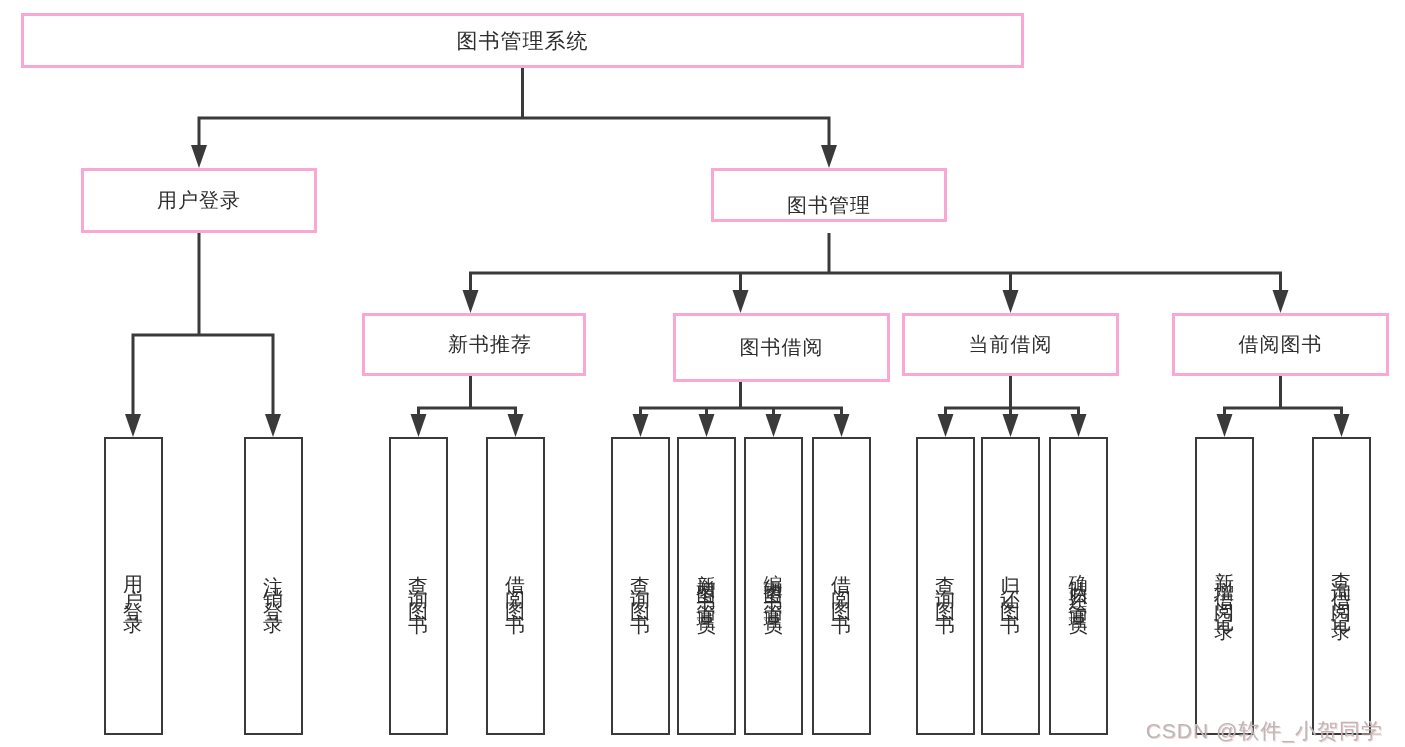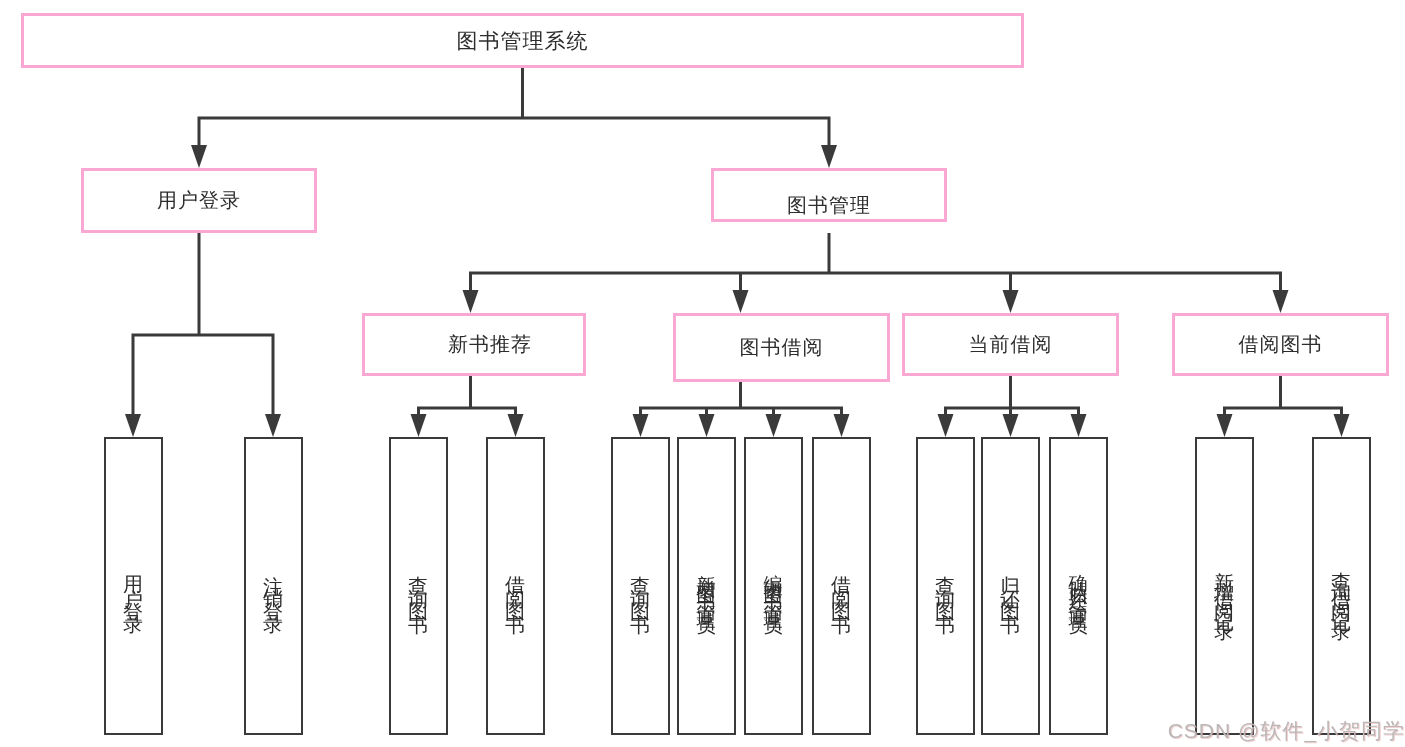--- a/index.html
+++ b/index.html
@@ -52,21 +52,21 @@
     text-orientation: upright;
     font-size: 20px;
     line-height: 1;
     white-space: nowrap;
   }
   .vspace-4  span { letter-spacing: 13px; }
   .vspace-6  span { letter-spacing: 10px; }
   .vspace-10 span { letter-spacing: 6px; font-size: 19px; }
   .watermark {
     position: absolute;
-    right: 0;
+    right: 22px;
     bottom: 2px;
     font-size: 21px;
     color: #b9b7b7;
     text-shadow: 1px 1px 0 rgba(226, 120, 120, 0.35);
     letter-spacing: 1px;
     z-index: 5;
   }
 </style>
 </head>
 <body>

